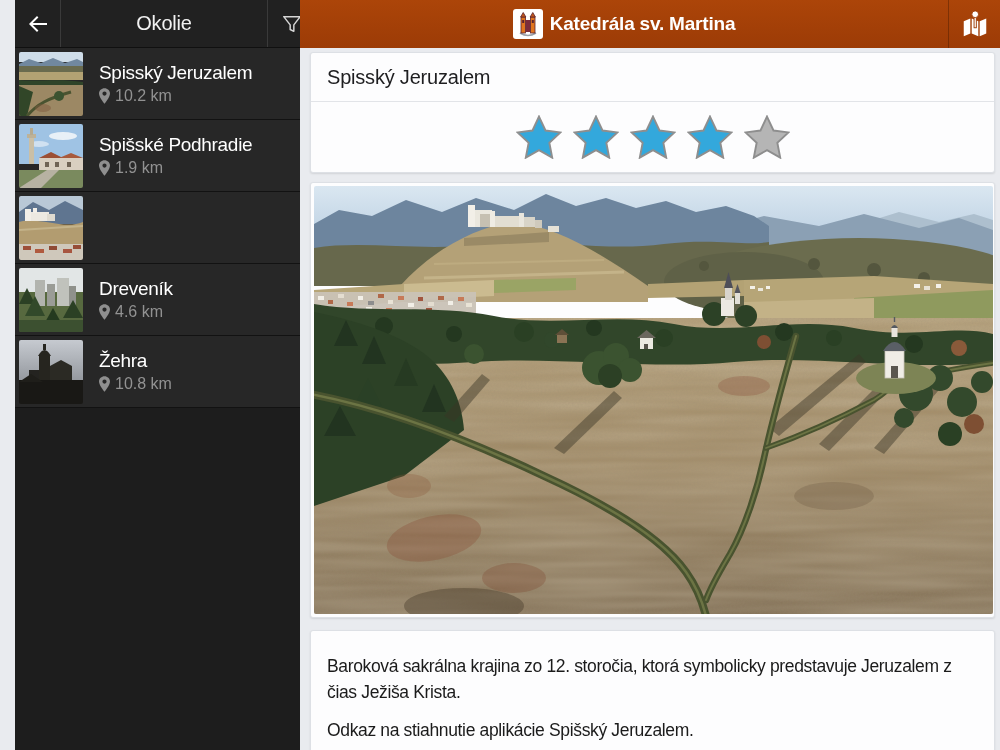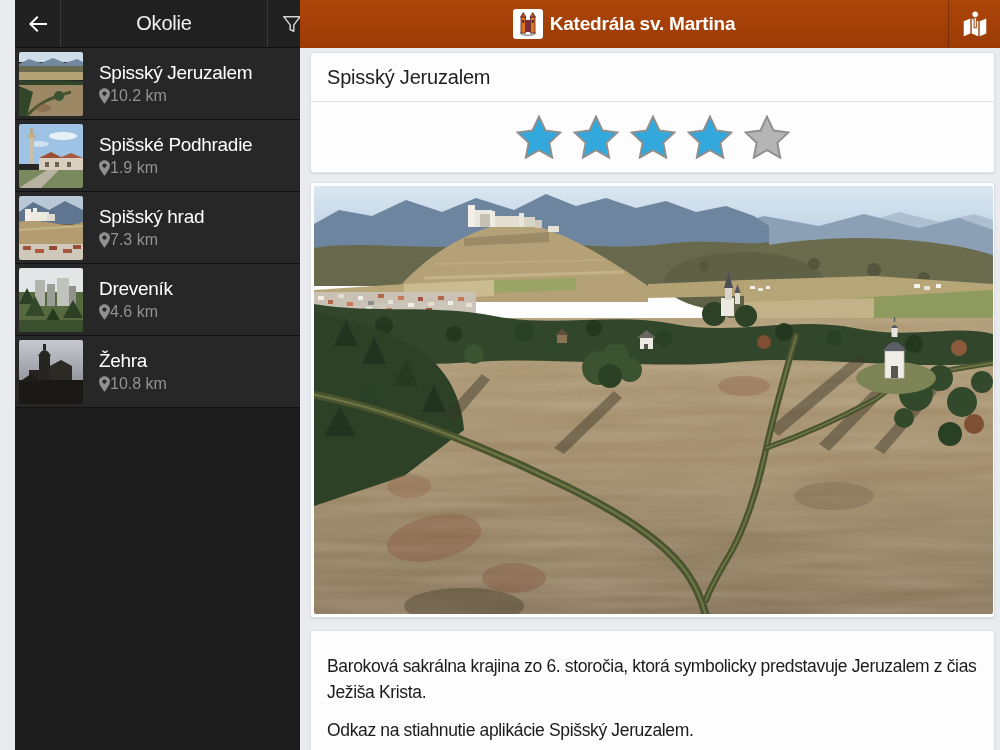--- a/index.html
+++ b/index.html
@@ -12,21 +12,21 @@
   .back-btn { width:46px; display:flex; align-items:center; justify-content:center; border-right:1px solid #3a3a3a; cursor:pointer; }
   .sidebar-title { flex:1; display:flex; align-items:center; justify-content:center; color:#f1f1f1; font-size:20px; letter-spacing:-0.2px; }
   .filter-btn { width:48px; display:flex; align-items:center; justify-content:center; border-left:1px solid #3a3a3a; cursor:pointer; }
 
   .place-list { }
   .place-item { height:72px; display:flex; align-items:center; background:#272727; border-bottom:1px solid #121212; padding:0 8px 0 4px; cursor:pointer; }
   .thumb { width:64px; height:64px; border-radius:2px; overflow:hidden; flex:0 0 64px; }
   .thumb svg { display:block; }
   .place-text { margin-left:16px; min-width:0; }
   .place-title { color:#ffffff; font-size:19px; letter-spacing:-0.3px; white-space:nowrap; }
-  .place-dist { margin-top:3px; color:#929292; font-size:16px; display:flex; align-items:center; }
+  .place-dist { margin-top:3px; color:#929292; font-size:16px; display:flex; align-items:center; gap:5px; }
 
   
   .main { position:absolute; left:300px; top:0; width:700px; height:750px; background:#E9EBEF; }
   .app-bar { height:48px; background:linear-gradient(#AC4509,#9C3B06); display:flex; align-items:center; position:relative; }
   .app-bar-center { position:absolute; left:0; right:52px; top:0; bottom:0; display:flex; align-items:center; justify-content:center; gap:7px; }
   .app-logo { width:30px; height:30px; background:#ffffff; border-radius:3px; display:flex; align-items:center; justify-content:center; }
   .app-title { color:#ffffff; font-size:19px; font-weight:bold; letter-spacing:-0.2px; }
   .map-btn { position:absolute; right:0; top:0; width:52px; height:48px; display:flex; align-items:center; justify-content:center; border-left:1px solid rgba(50,18,0,0.35); cursor:pointer; }
 
   .card { background:#FDFDFE; border:1px solid #DDE0E5; border-radius:3px; box-shadow:0 1px 2px rgba(0,0,0,0.10); margin:0 5px 0 10px; }
@@ -130,29 +130,20 @@
           <rect x="28" y="18" width="8" height="7" fill="#dfdbd0"></rect>
           <rect x="14" y="12" width="4" height="5" fill="#f2efe8"></rect>
           <line x1="0" y1="34" x2="64" y2="30" stroke="#c4b38a" stroke-width="2"></line>
           <rect y="48" width="64" height="16" fill="#cfc8bb"></rect>
           <rect x="4" y="50" width="8" height="4" fill="#9e4f38"></rect>
           <rect x="16" y="53" width="9" height="4" fill="#b05a3e"></rect>
           <rect x="30" y="50" width="8" height="4" fill="#8f4a34"></rect>
           <rect x="44" y="53" width="9" height="4" fill="#a85640"></rect>
           <rect x="54" y="49" width="8" height="4" fill="#974e38"></rect>
         </svg>
-      </div>
-      <div class="place-text">
-        <div class="place-title">Spišský hrad</div>
-        <div class="place-dist">
-          <svg width="11" height="16" viewBox="0 0 12 17">
-            <path fill-rule="evenodd" d="M6 0C2.7 0 0 2.6 0 5.9 0 10.3 6 17 6 17s6-6.7 6-11.1C12 2.6 9.3 0 6 0zm0 8.2a2.3 2.3 0 1 1 0-4.6 2.3 2.3 0 0 1 0 4.6z" fill="#8f8f8f"></path>
-          </svg>
-          <span>7.3 km</span>
-        </div>
       </div>
     </div>
 
     <div class="place-item">
       <div class="thumb">
         <svg width="64" height="64" viewBox="0 0 64 64">
           <rect width="64" height="26" fill="#e2e6e6"></rect>
           <rect y="24" width="64" height="40" fill="#57693f"></rect>
           <rect x="16" y="12" width="10" height="26" fill="#b2b4ae"></rect>
           <rect x="28" y="16" width="8" height="22" fill="#9a9c96"></rect>
@@ -451,17 +442,17 @@
         <path d="M569,165 Q580.5,147 592,165 Z" fill="#5a5f66"></path>
         <rect x="577.5" y="142" width="6" height="9" fill="#e8e5de"></rect>
         <path d="M577,142 Q580.5,136 584,142 Z" fill="#555a61"></path>
         <line x1="580.5" y1="136" x2="580.5" y2="131" stroke="#555a61" stroke-width="1.4"></line>
         <rect x="577" y="180" width="7" height="12" fill="#5a564e"></rect>
       </g>
     </svg>
   </div>
 
   <div class="card text-card">
-    <p>Baroková sakrálna krajina zo 6. storočia, ktorá symbolicky predstavuje Jeruzalem z čias Ježiša Krista.</p>
+    <p>Baroková sakrálna krajina zo 12. storočia, ktorá symbolicky predstavuje Jeruzalem z čias Ježiša Krista.</p>
     <p>Odkaz na stiahnutie aplikácie Spišský Jeruzalem.</p>
   </div>
 
 </div>
 
 </body></html>

